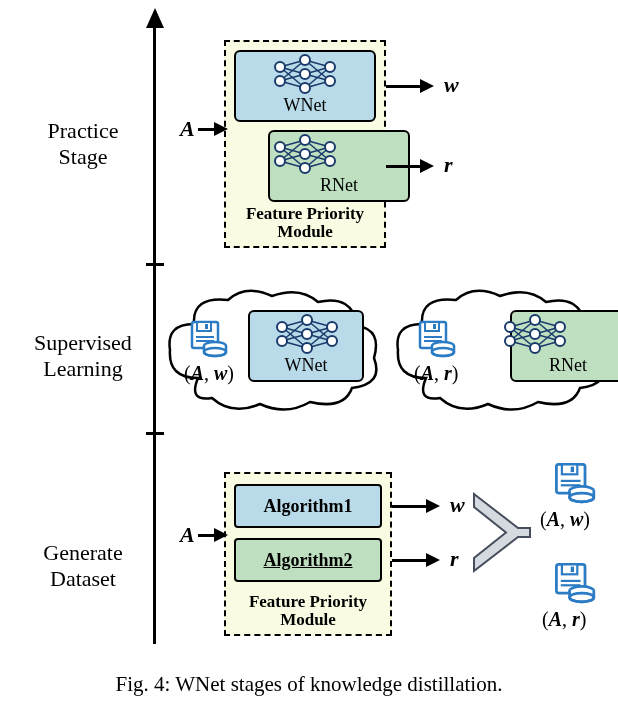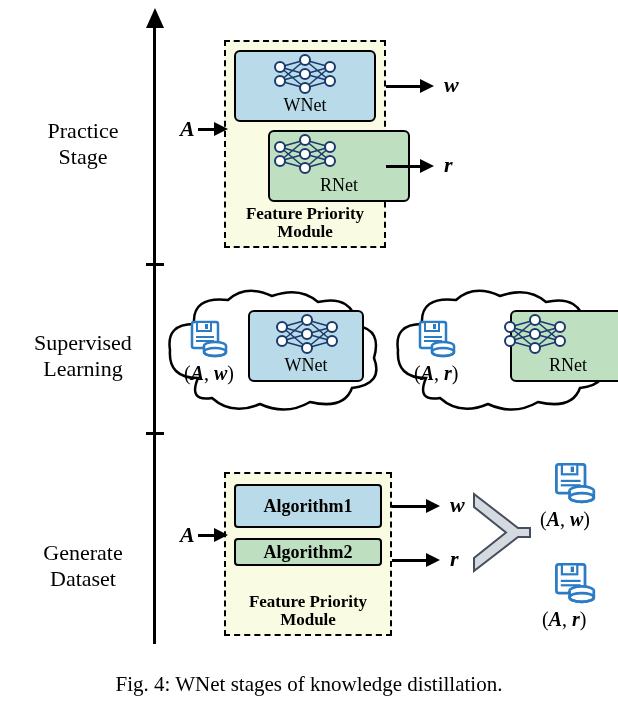--- a/index.html
+++ b/index.html
@@ -298,21 +298,21 @@
 </svg>
 
 <div class="fp-module" style="left:224px; top:472px; width:168px; height:164px;">
   <div class="fp-caption" style="position:absolute; bottom:4px; width:100%;">
     <span>Feature Priority<br>Module</span>
   </div>
 </div>
 <div class="algo-box blue" style="left:234px; top:484px; width:148px; height:44px;">
   <span>Algorithm1</span>
 </div>
-<div class="algo-box green" style="left:234px; top:538px; width:148px; height:28px;">
+<div class="algo-box green" style="left:234px; top:538px; width:148px; height:44px;text-decoration:underline;">
   <span>Algorithm2</span>
 </div>
 
 <div class="var-label" style="left:180px; top:522px;"><span>A</span></div>
 <div class="arrow-line" style="left:198px; top:534px; width:18px;"></div>
 <div class="arrow-head" style="left:214px; top:528px;"></div>
 
 <div class="arrow-line" style="left:392px; top:505px; width:36px;"></div>
 <div class="arrow-head" style="left:426px; top:499px;"></div>
 <div class="var-label" style="left:450px; top:492px;"><span>w</span></div>

